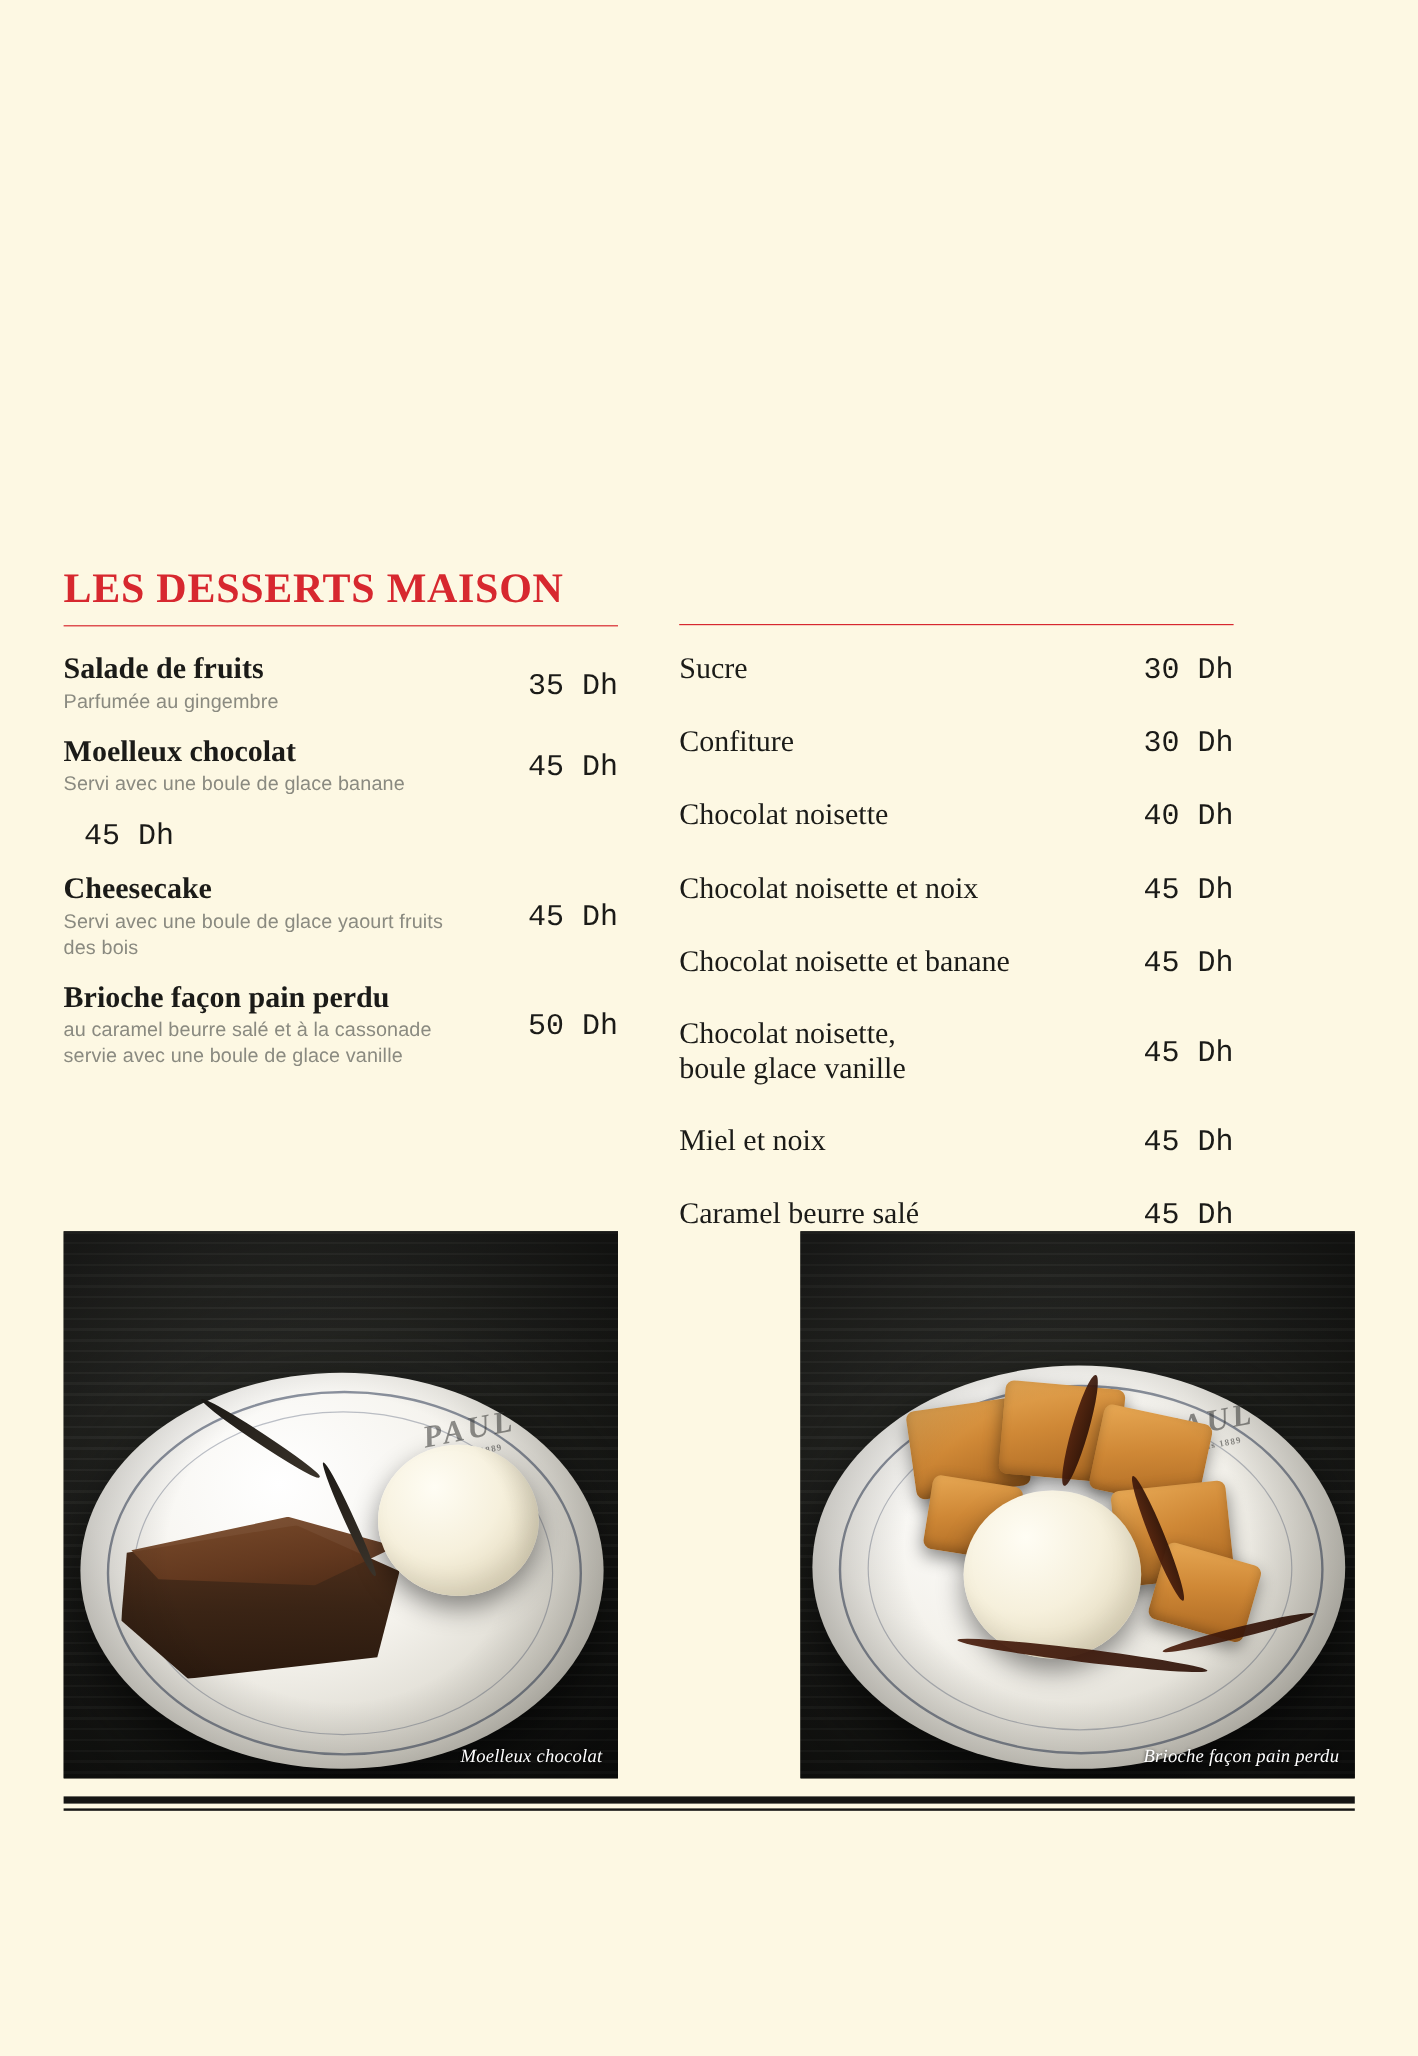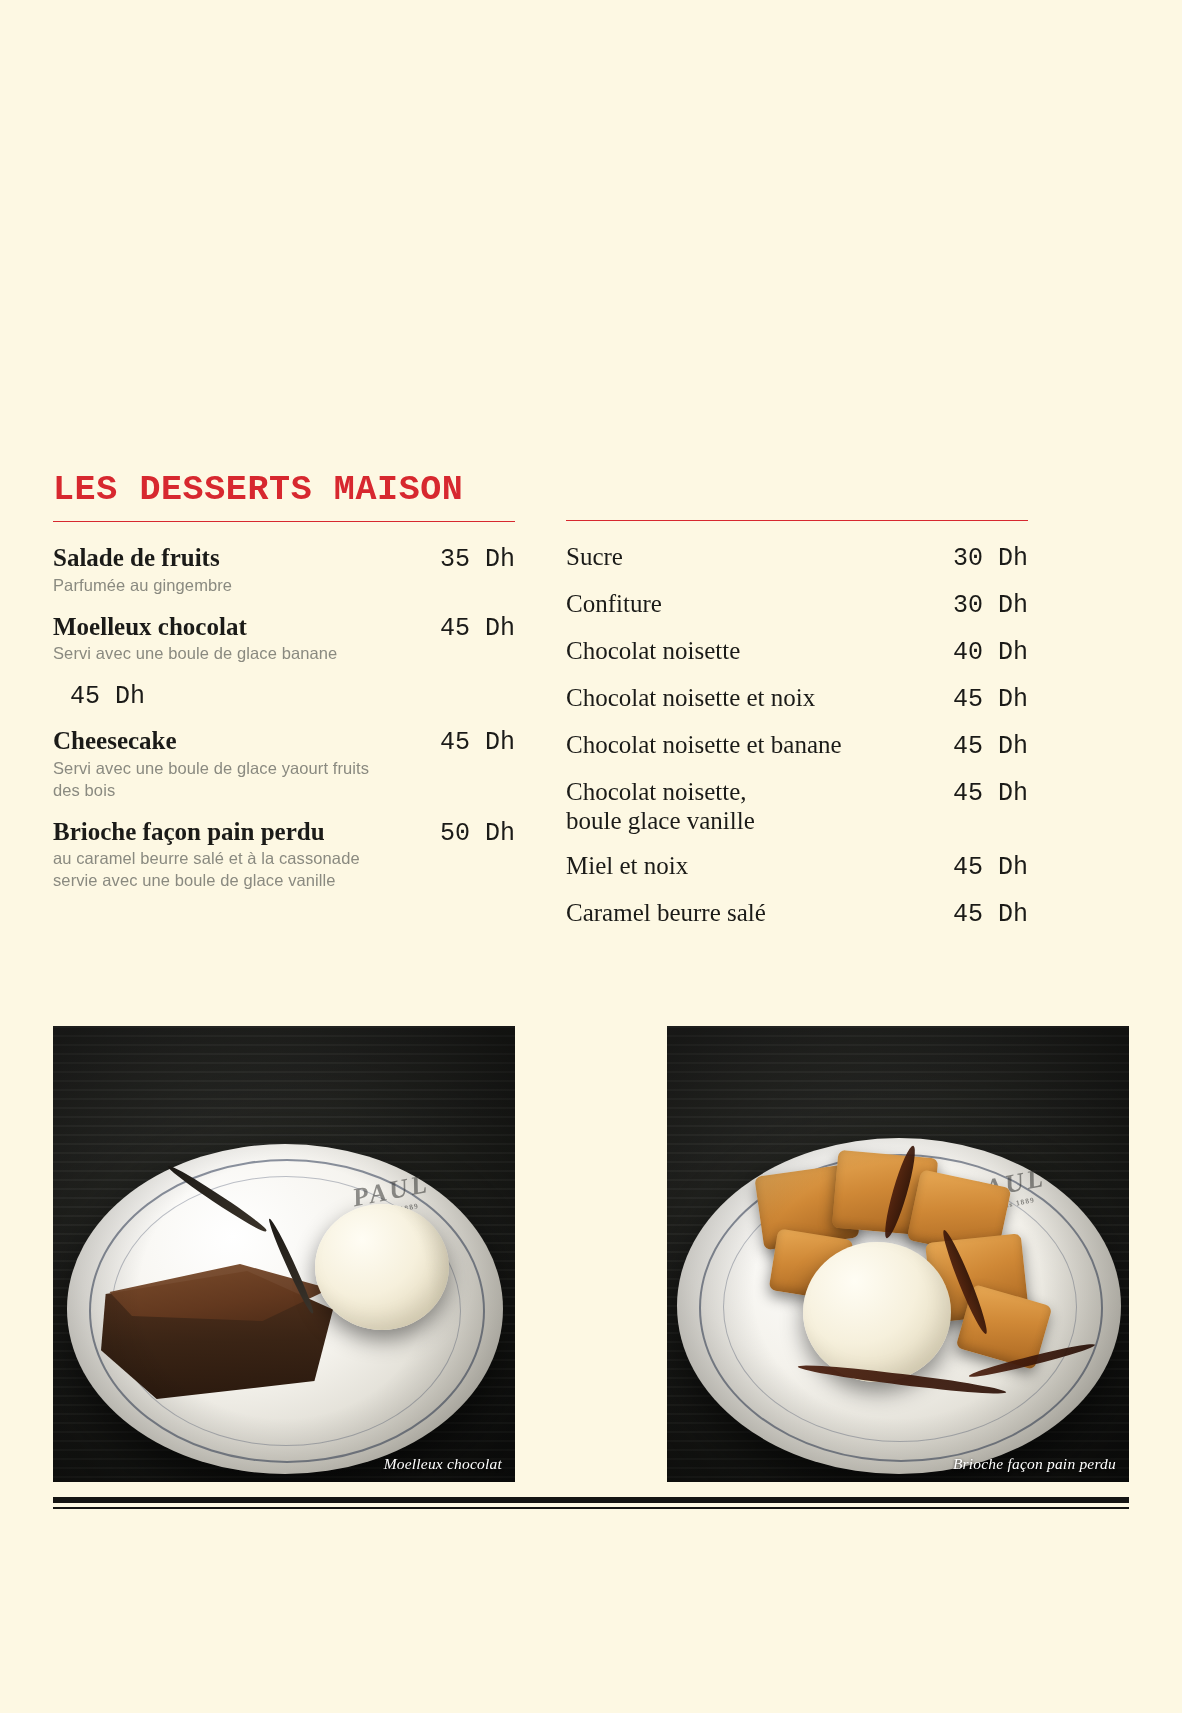--- a/index.html
+++ b/index.html
@@ -19,45 +19,45 @@
   
   .col {
     position: absolute;
     width: 462px;
   }
   .col-left  { left: 53px;  top: 470px; }
   .col-right { left: 566px; top: 510px; }
 
   .section-title {
     color: #d7282f;
-    font-family: Liberation Mono, monospace;
+    font-family: Liberation Serif, serif;
     font-weight: bold;
     font-size: 35px;
     letter-spacing: 0.6px;
     line-height: 1.18;
     margin: 0;
     text-transform: uppercase;
   }
   .rule {
     border: 0;
     border-top: 1.6px solid #d7282f;
     margin: 10px 0 0 0;
     width: 100%;
   }
 
   .items { margin-top: 22px; }
 
   .item {
     display: flex;
-    align-items: flex-start;
+    align-items: center;
     justify-content: space-between;
     gap: 14px;
   }
   .item + .item { margin-top: 16px; }
-  .items.tight .item + .item { margin-top: 17px; }
+  .items.tight .item + .item { margin-top: 31px; }
 
   .item-main { flex: 1 1 auto; min-width: 0; }
 
   .item-name {
     font-family: "Liberation Serif", serif;
     font-size: 25px;
     color: #1b1b18;
     line-height: 1.14;
     white-space: pre-line;
   }

